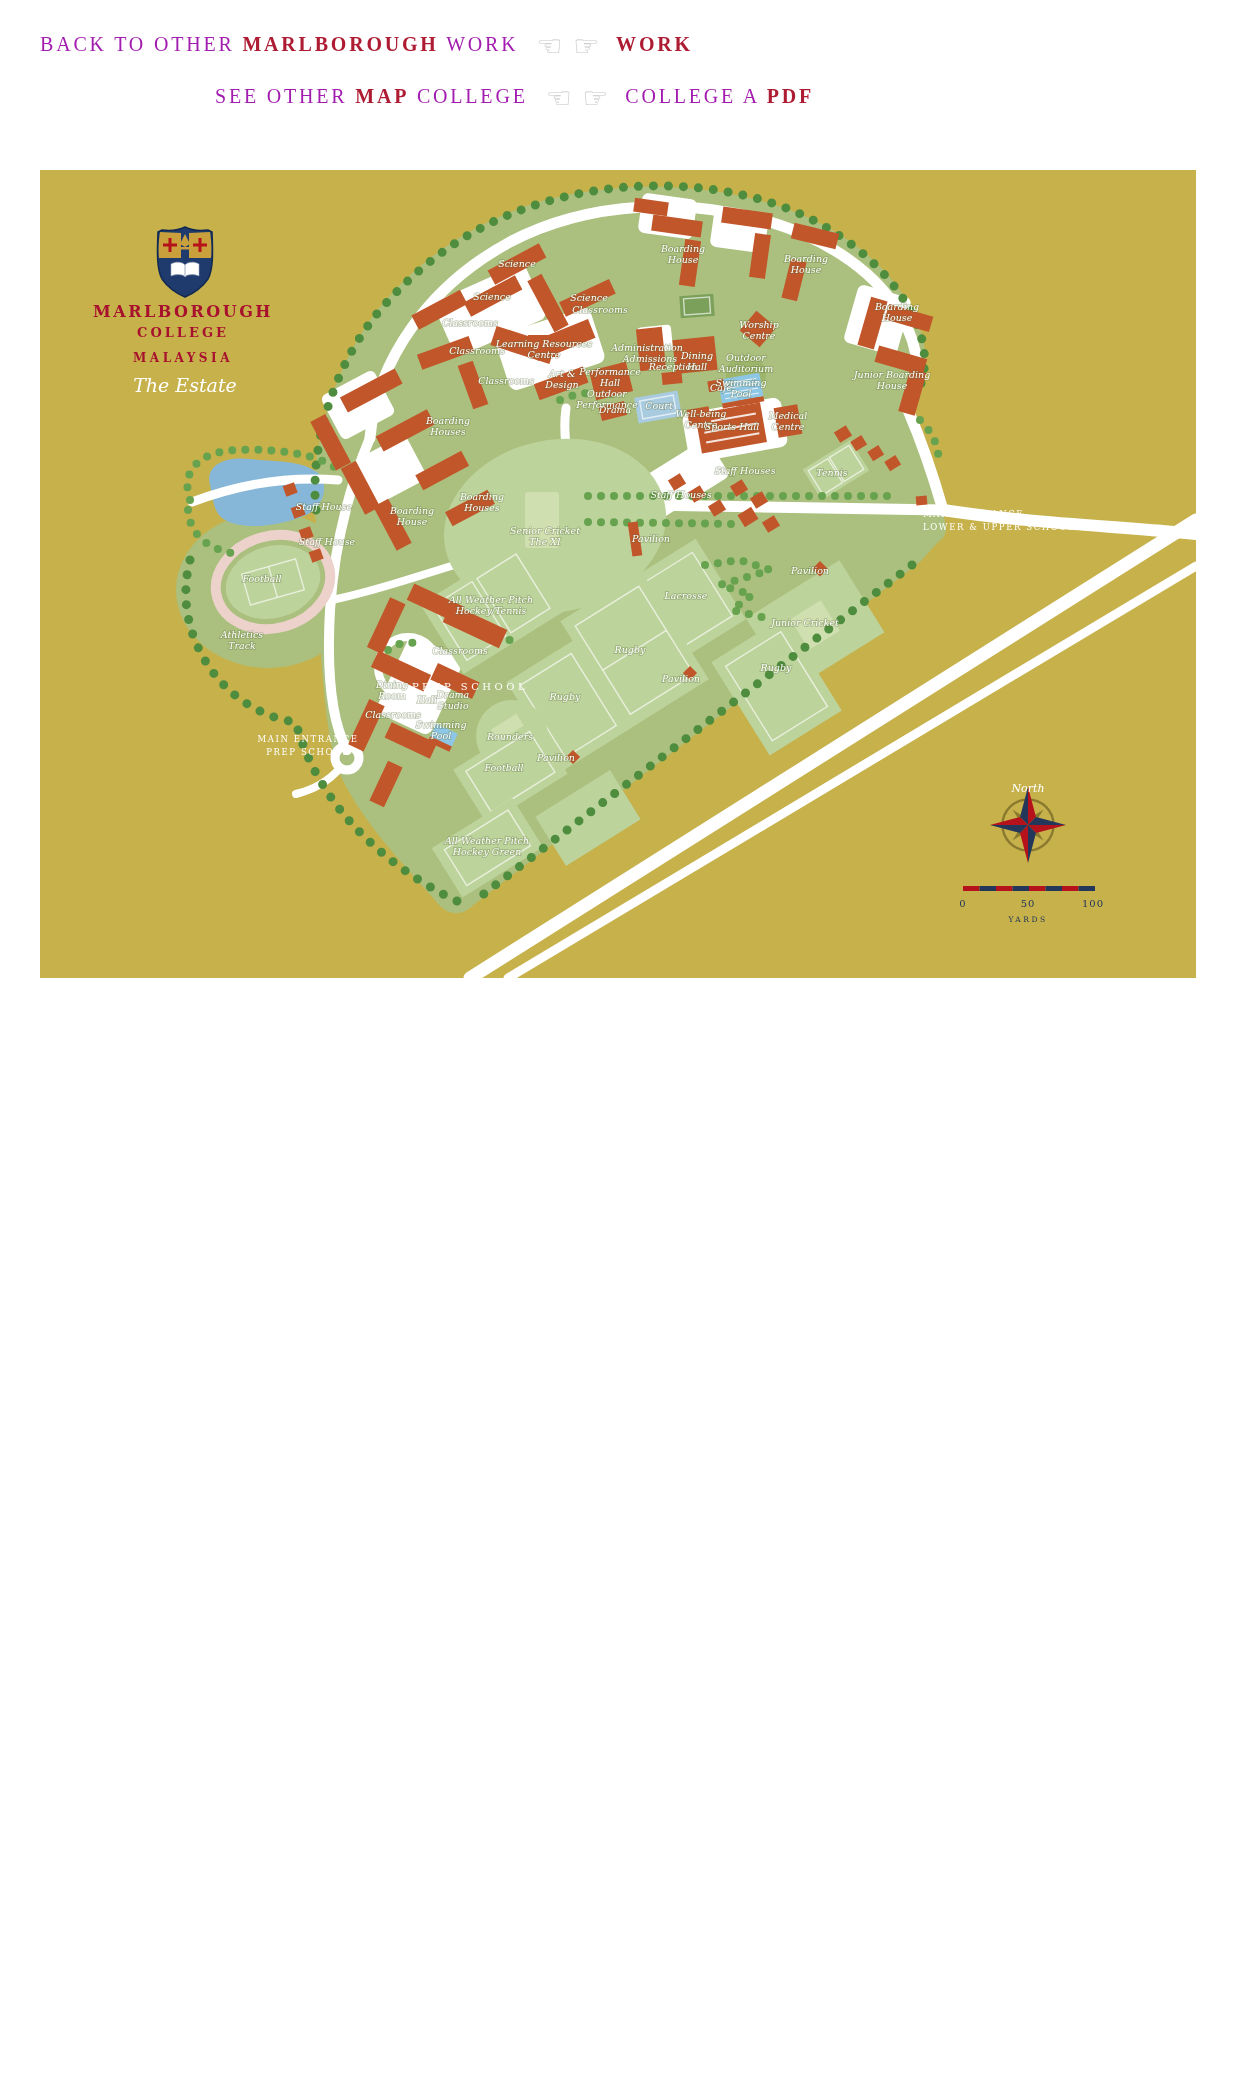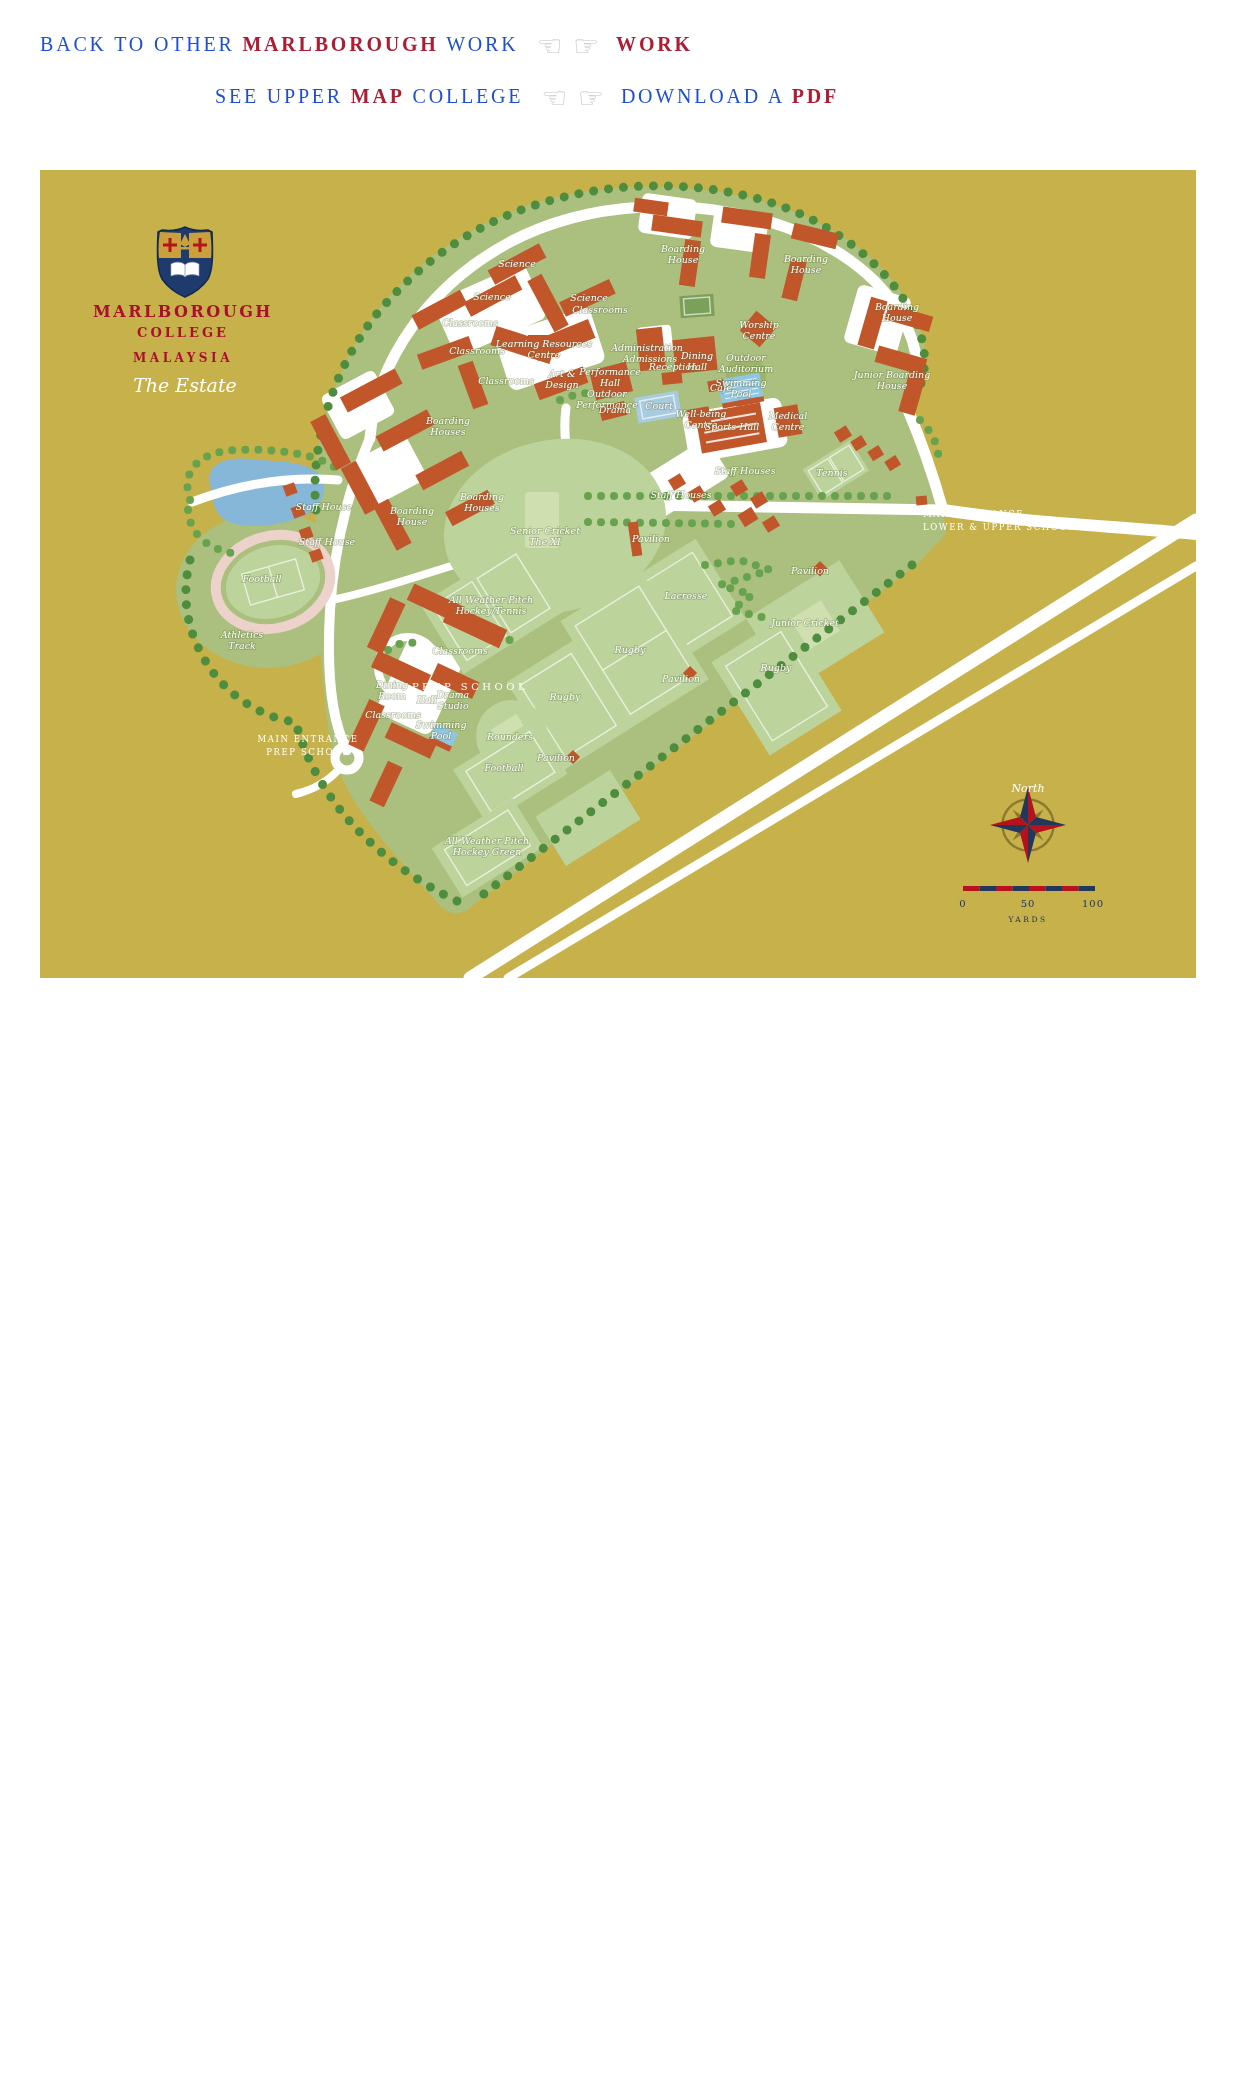--- a/index.html
+++ b/index.html
@@ -3,21 +3,21 @@
 <meta charset="utf-8">
 <style>
   html,body{margin:0;padding:0;background:#ffffff;}
   .page{position:relative;width:1236px;height:2074px;background:#ffffff;overflow:hidden;
         font-family:"Liberation Serif", serif;}
   
   .nav-line{position:absolute;white-space:nowrap;font-size:20px;letter-spacing:2.8px;
             display:flex;align-items:center;text-decoration:none;cursor:pointer;}
   .nav-line1{left:40px;top:30px;}
   .nav-line2{left:215px;top:82px;}
-  .seg-gray{color:#1d4ed8;}
+  .seg-gray{color:#a21caf;}
   .seg-red{color:#ae1c33;font-weight:bold;}
   .hand{font-family:"DejaVu Sans", sans-serif;font-size:29px;color:#c6c6c6;line-height:1;
         position:relative;top:2px;}
   .hand.first{margin-left:18px;margin-right:8px;}
   .hand.second{margin-right:14px;}
   a.navlink{text-decoration:none;}
   
   .map-wrap{position:absolute;left:40px;top:170px;width:1156px;height:808px;}
   svg{display:block;}
   .f-gold{fill:var(--gold);}
@@ -53,24 +53,24 @@
 <div class="page">
 
   <nav>
     <a class="nav-line nav-line1 navlink">
       <span class="segs"><span class="seg-gray">BACK TO OTHER </span><span class="seg-red">MARLBOROUGH</span><span class="seg-gray"> WORK</span></span>
       <span class="hand first">☜</span>
       <span class="hand second">☞</span>
       <span class="segs"><span class="seg-red">WORK</span></span>
     </a>
     <a class="nav-line nav-line2 navlink">
-      <span class="segs"><span class="seg-gray">SEE UPPER </span><span class="seg-red">MAP</span><span class="seg-gray"> COLLEGE</span></span>
+      <span class="segs"><span class="seg-gray">SEE OTHER </span><span class="seg-red">MAP</span><span class="seg-gray"> COLLEGE</span></span>
       <span class="hand first">☜</span>
       <span class="hand second">☞</span>
-      <span class="segs"><span class="seg-gray">DOWNLOAD A </span><span class="seg-red">PDF</span></span>
+      <span class="segs"><span class="seg-gray">COLLEGE A </span><span class="seg-red">PDF</span></span>
     </a>
   </nav>
 
   <div class="map-wrap">
     <svg viewBox="0 0 1156 808" width="1156" height="808">
 
       <rect class="f-gold" x="0" y="0" width="1156" height="808"></rect>
 
       <g>
         <path class="f-green" d="M276,352 C268,300 285,215 330,150 C370,95 430,52 505,30

